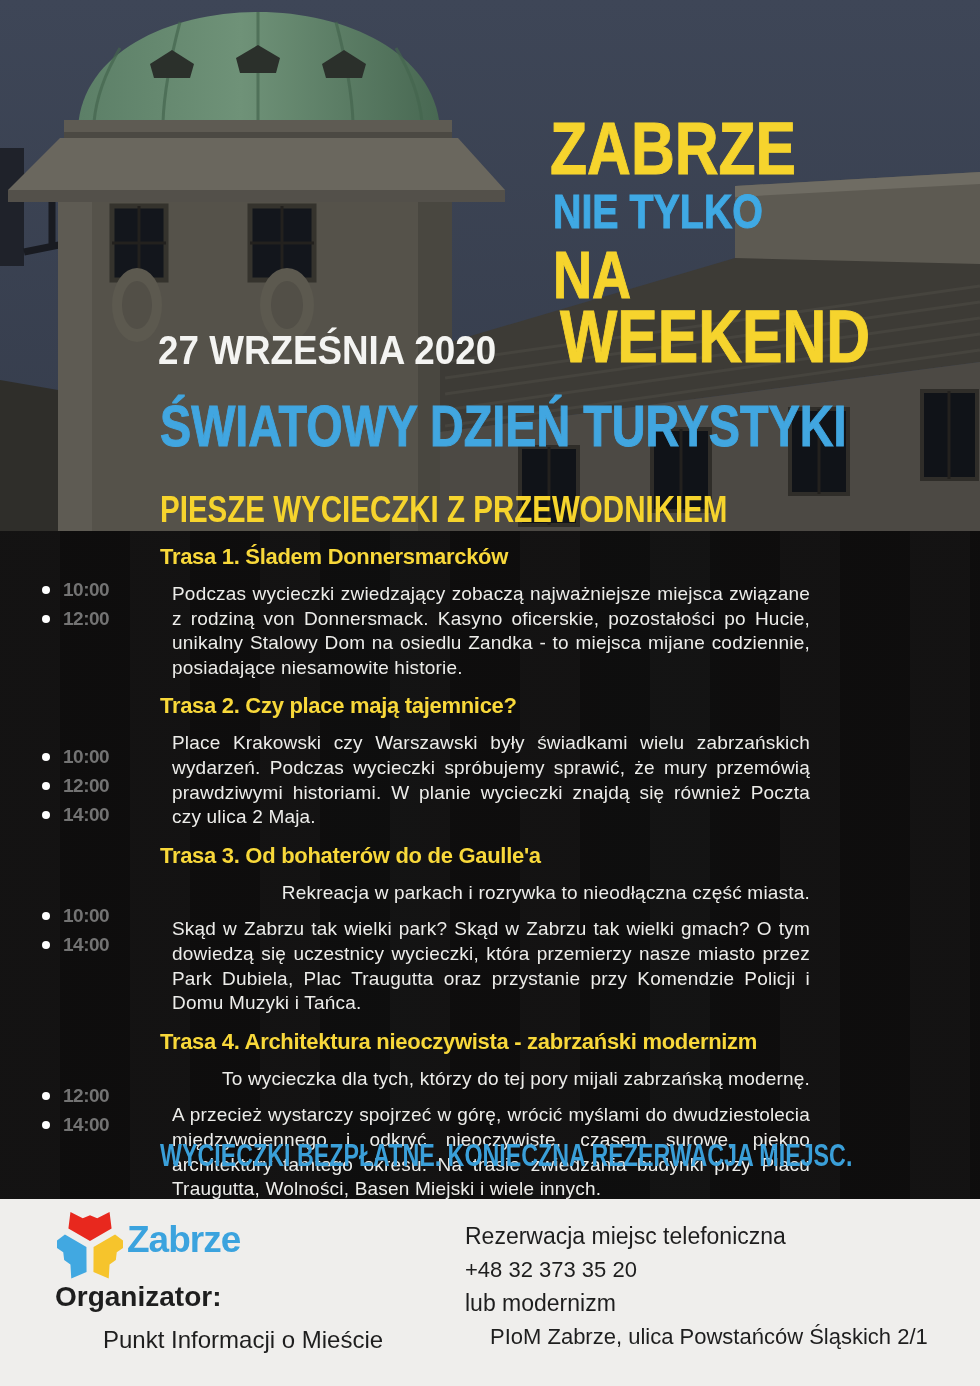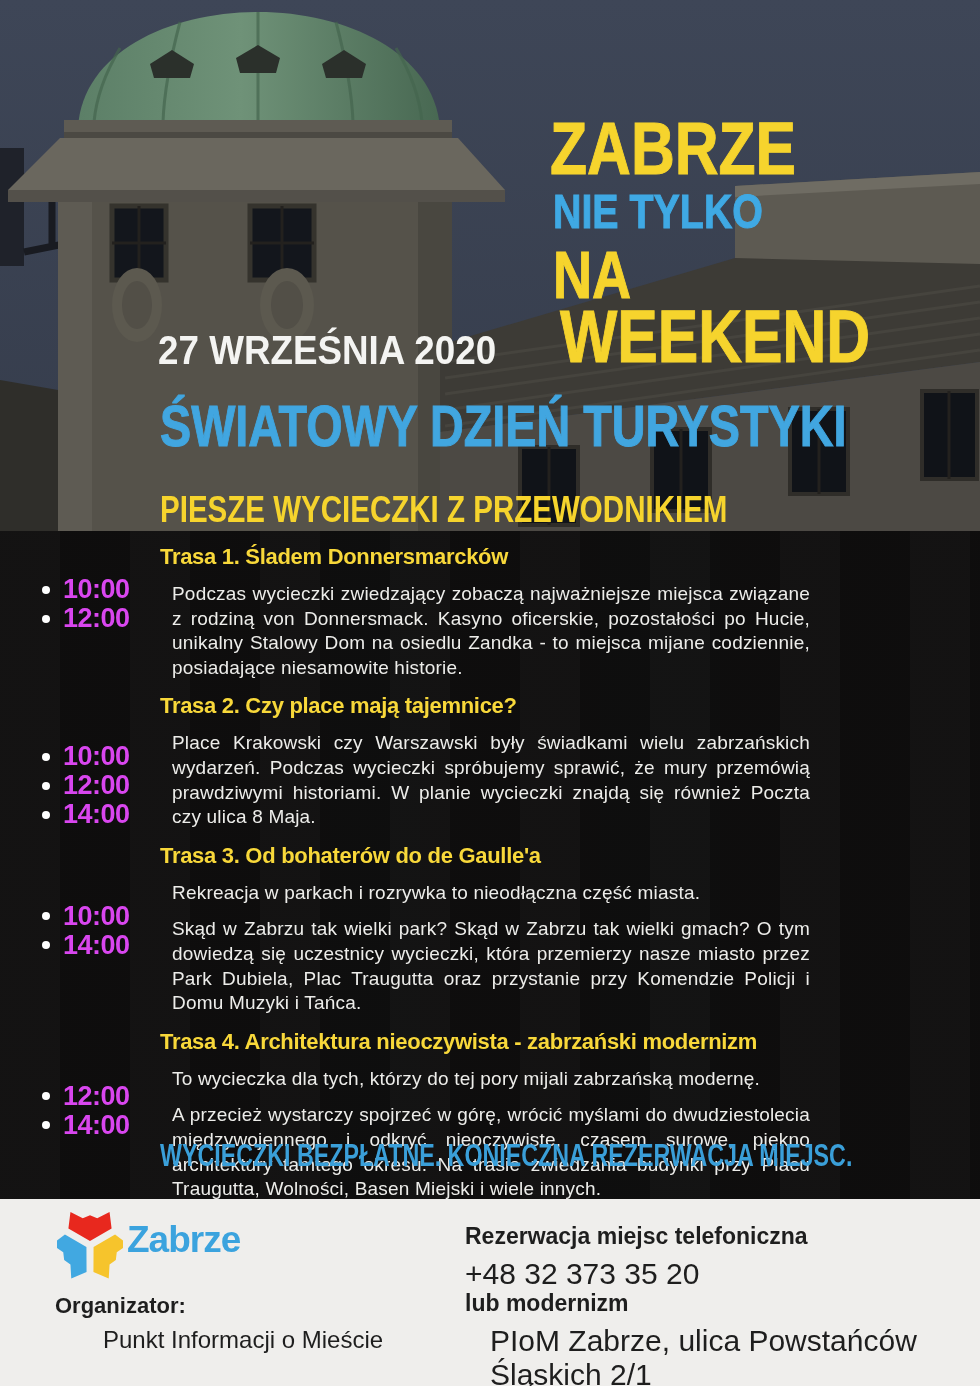--- a/index.html
+++ b/index.html
@@ -33,37 +33,37 @@
   .tour{position:relative;padding:0 150px 0 160px;}
   .tour h3{
     margin:6px 0 3px 0;font-size:22px;line-height:27px;font-weight:bold;
     color:#F8D83A;letter-spacing:-0.3px;
   }
   .tour.gap h3{margin-top:9px;}
   .tour p{
     margin:12px;font-size:19px;line-height:24.6px;color:#EDEDEA;
     text-align:justify;letter-spacing:0.2px;
   }
-  .tour p.intro{text-align:left;}
+  .tour p.intro{text-align:right;}
   .times{position:absolute;left:42px;top:0;width:118px;}
   .t1 .times{top:32px;} .t2 .times{top:50px;} .t3 .times{top:60px;} .t4 .times{top:54px;}
   .time-row{display:flex;align-items:center;height:29px;}
   .dot{width:8px;height:8px;border-radius:50%;background:#FFFFFF;margin-right:13px;flex:none;}
-  .time-text{font-size:27px;font-weight:bold;color:#d946ef;letter-spacing:-0.5px;}
+  .time-text{font-size:19px;font-weight:bold;color:#737373;letter-spacing:-0.5px;}
   
   .footer{
     position:absolute;left:0;top:1199px;width:980px;height:187px;
     background:#EFEEEC;color:#1E1E1E;
   }
   .logo-mark{position:absolute;left:57px;top:10px;}
   .logo-text{position:absolute;left:127px;top:20px;font-size:37px;font-weight:bold;color:#3BA3DE;letter-spacing:-1px;}
-  .org-label{position:absolute;left:55px;top:94px;font-size:22px;font-weight:bold;}
+  .org-label{position:absolute;left:55px;top:82px;font-size:28px;font-weight:bold;}
   .org-name{position:absolute;left:55px;top:127px;font-size:24px;margin-left:48px;}
-  .fr{position:absolute;left:465px;font-size:30px;}
-  .fr.b{font-weight:bold;font-size:23px;}
+  .fr{position:absolute;left:465px;font-size:22px;}
+  .fr.b{font-weight:normal;font-size:23px;}
   .fr1{top:24px;} .fr2{top:58px;} .fr3{top:91px;} .fr4{top:125px;margin-left:25px;}
 </style>
 </head>
 <body>
 
 <div class="poster">
 
   <div class="photo">
     <svg viewBox="0 0 980 1199" preserveAspectRatio="none">
       <defs>
@@ -158,21 +158,21 @@
         </div>
         <div class="time-row">
           <span class="dot"></span>
           <span class="time-text">12:00</span>
         </div>
       </div>
     </section>
 
     <section class="tour t2 gap">
       <h3>Trasa 2. Czy place mają tajemnice?</h3>
-      <p>Place Krakowski czy Warszawski były świadkami wielu zabrzańskich wydarzeń. Podczas wycieczki spróbujemy sprawić, że mury przemówią prawdziwymi historiami. W planie wycieczki znajdą się również Poczta czy ulica 8 Maja.</p>
+      <p>Place Krakowski czy Warszawski były świadkami wielu zabrzańskich wydarzeń. Podczas wycieczki spróbujemy sprawić, że mury przemówią prawdziwymi historiami. W planie wycieczki znajdą się również Poczta czy ulica 2 Maja.</p>
       <div class="times">
         <div class="time-row">
           <span class="dot"></span>
           <span class="time-text">10:00</span>
         </div>
         <div class="time-row">
           <span class="dot"></span>
           <span class="time-text">12:00</span>
         </div>
         <div class="time-row">

